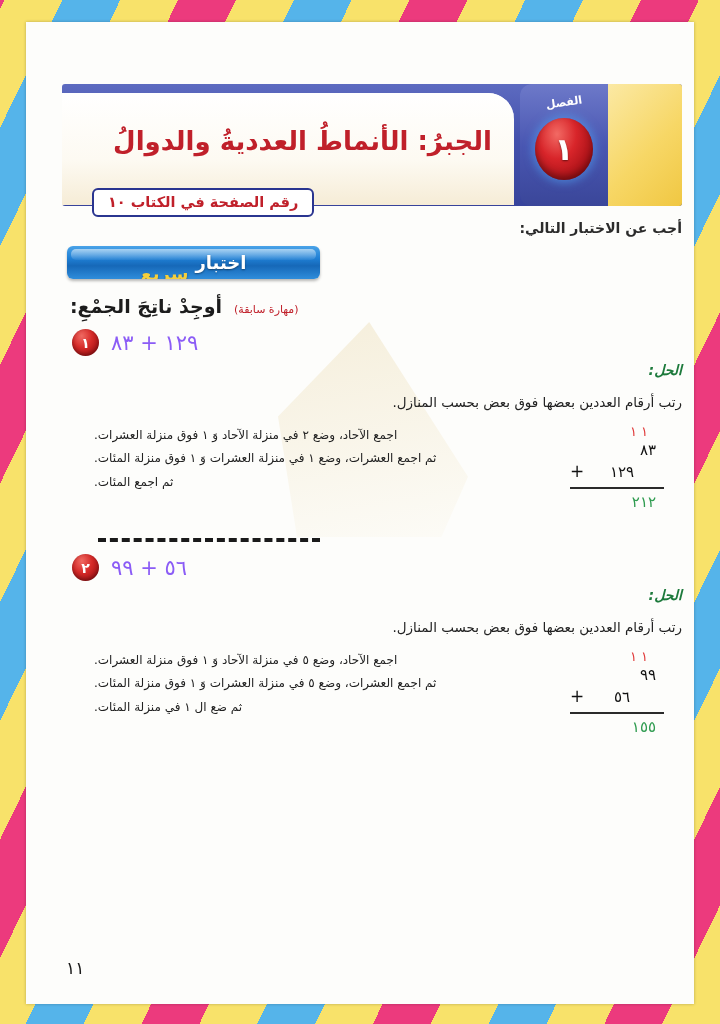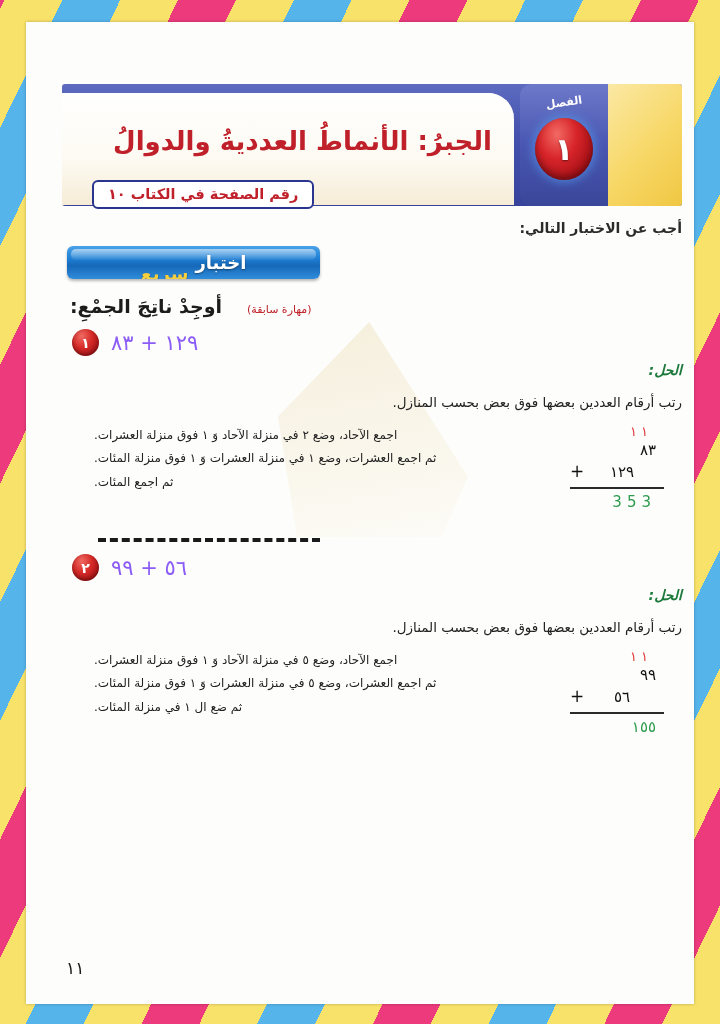--- a/index.html
+++ b/index.html
@@ -100,21 +100,21 @@
     font-size: 26px;
     font-weight: bold;
     color: #c0202a;
     letter-spacing: -0.2px;
     white-space: nowrap;
     direction: rtl;
   }
   .header-pagebox {
     position: absolute;
     left: 30px;
-    top: 96px;
+    top: 104px;
     border: 2px solid #2a3590;
     border-radius: 6px;
     background: #ffffff;
     padding: 4px 14px 5px 14px;
     font-size: 14.5px;
     font-weight: bold;
     color: #c0202a;
     direction: rtl;
     white-space: nowrap;
   }
@@ -215,21 +215,21 @@
     font-weight: bold;
   }
   .quiz-word-1 { color: #ffffff; text-shadow: 0 1px 2px rgba(0,0,0,0.4); }
   .quiz-word-2 { color: #f5cf3d; text-shadow: 0 1px 2px rgba(0,0,0,0.45); margin-top: 22px; }
 
   .instruction-row {
     display: flex;
     flex-direction: row-reverse;
     align-items: baseline;
     justify-content: flex-start;
-    gap: 25px;
+    gap: 12px;
     margin-top: 16px;
     padding-left: 8px;
   }
   .instruction-main {
     font-size: 19px;
     font-weight: bold;
     color: #1c1c1c;
   }
   .instruction-note {
     font-size: 11px;
@@ -431,21 +431,21 @@
         <div class="solution-headline">رتب أرقام العددين بعضها فوق بعض بحسب المنازل.</div>
         <div class="solution-body">
           <div class="sum-column">
             <div class="sum-carry">١ ١</div>
             <div class="sum-addend">٨٣</div>
             <div class="sum-op-row">
               <span class="sum-op">+</span>
               <span class="sum-op-val">١٢٩</span>
             </div>
             <div class="sum-rule"></div>
-            <div class="sum-total">353</div>
+            <div class="sum-total">٢١٢</div>
           </div>
           <div class="solution-steps">
             <div class="step">اجمع الآحاد، وضع ٢ في منزلة الآحاد وَ ١ فوق منزلة العشرات.</div>
             <div class="step">ثم اجمع العشرات، وضع ١ في منزلة العشرات وَ ١ فوق منزلة المئات.</div>
             <div class="step">ثم اجمع المئات.</div>
           </div>
         </div>
       </div>
 
       <div class="divider-dashed"></div>

